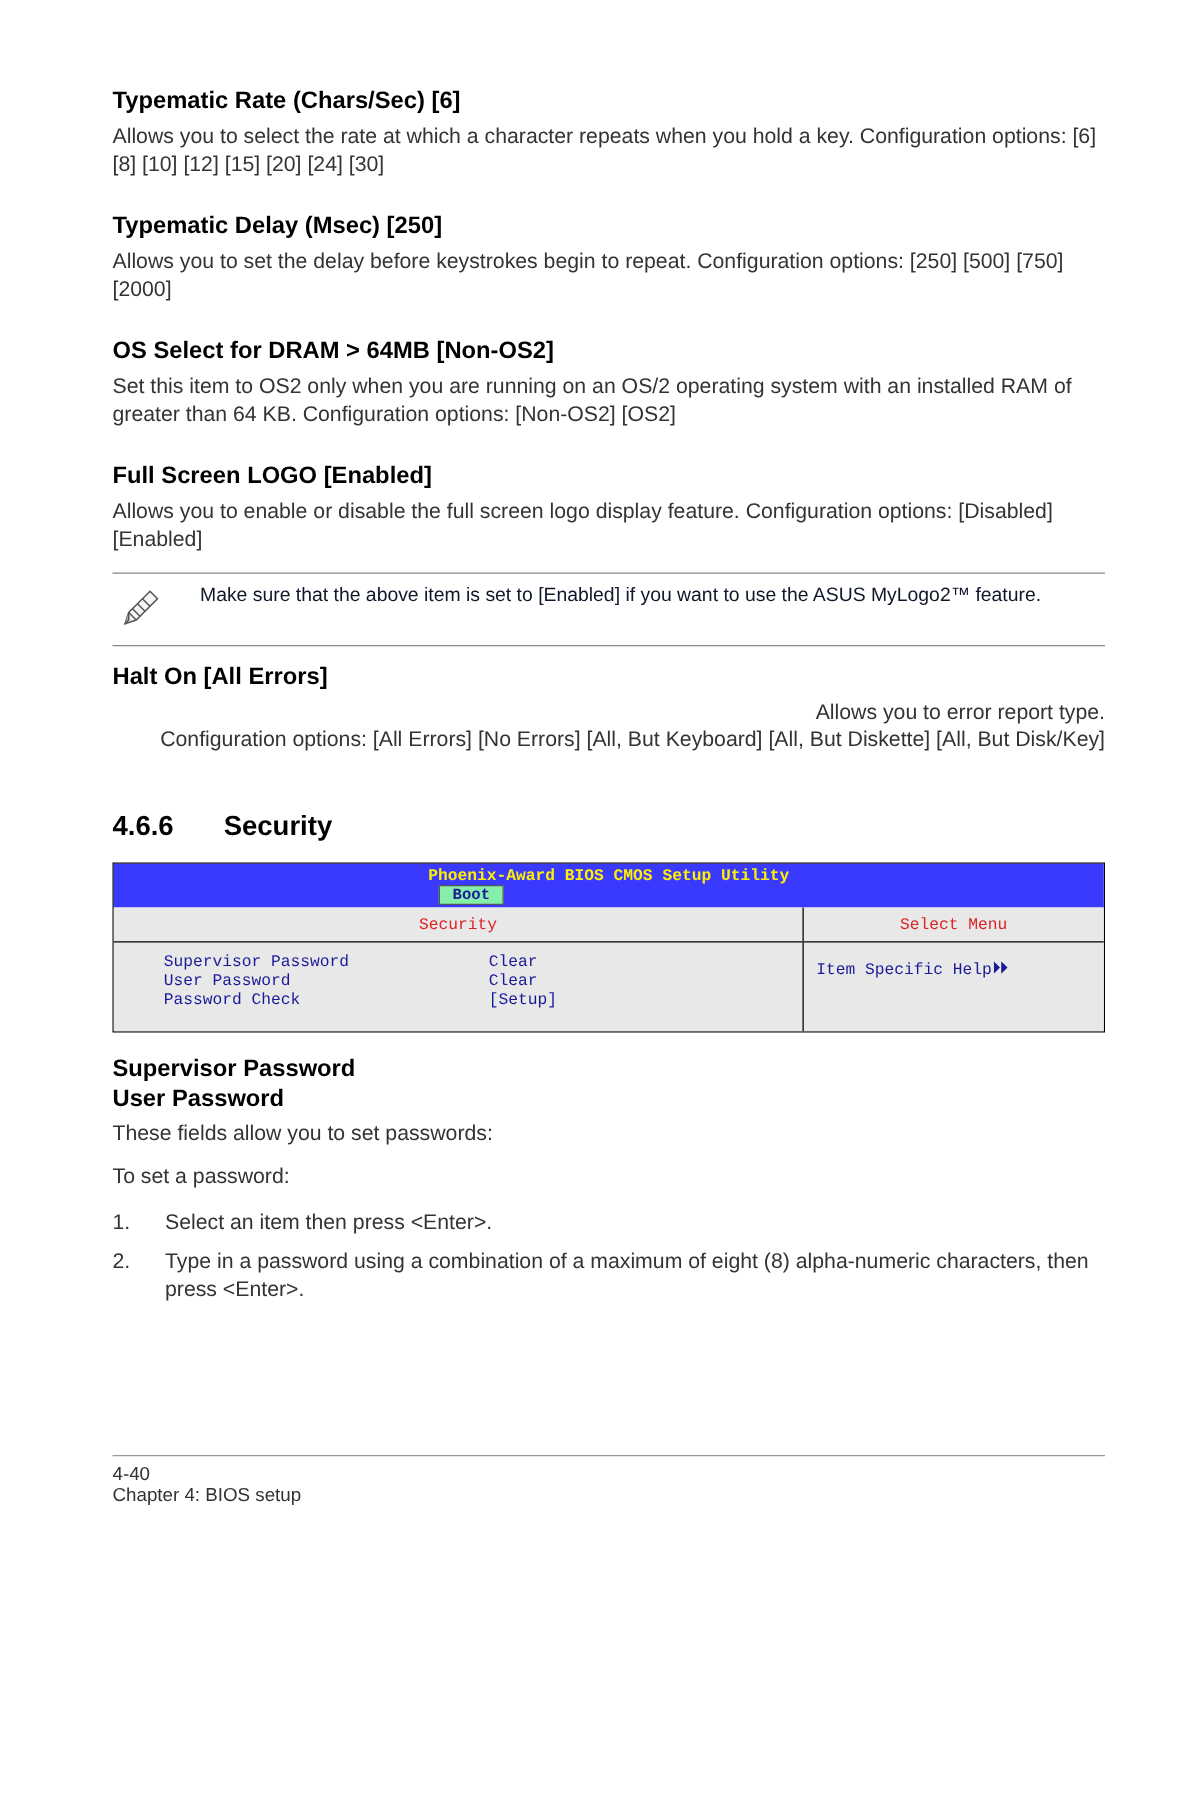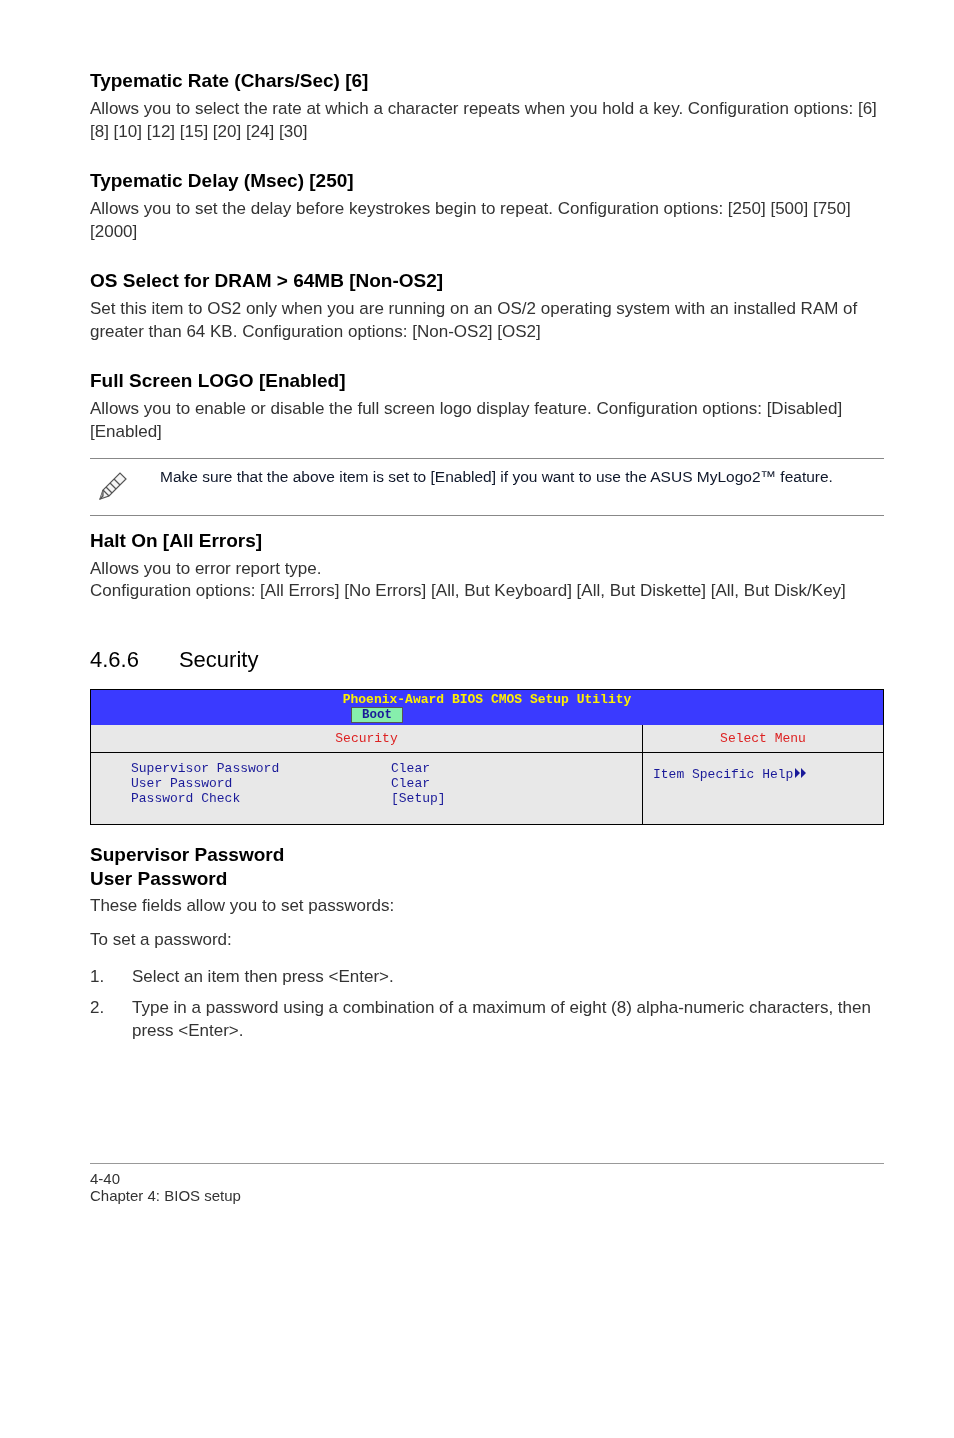--- a/index.html
+++ b/index.html
@@ -40,21 +40,21 @@
   }
   .note-text {
     font-size: 15.5px;
     line-height: 1.35;
     color: #0f172a;
   }
   .numbered-heading {
     display: flex;
     gap: 40px;
     font-size: 22px;
-    font-weight: normal;
+    font-weight: bold;
     margin-top: 44px;
     margin-bottom: 16px;
   }
   
   .bios-container {
     border: 1px solid #000;
     margin-top: 8px;
     font-family: "Courier New", monospace;
     font-size: 13px;
   }
@@ -172,21 +172,21 @@
         <path d="M10 18 L16 24"></path>
         <path d="M14 14 L20 20"></path>
         <path d="M18 10 L24 16"></path>
       </g>
     </svg>
   </span>
   <div class="note-text">Make sure that the above item is set to [Enabled] if you want to use the ASUS MyLogo2™ feature.</div>
 </div>
 
 <div class="section-heading" style="margin-top:14px;">Halt On [All Errors]</div>
-<div class="body-text" style="white-space:pre-line;">Allows you to error report type.
+<div class="body-text" style="white-space:pre-line;text-align:right;">Allows you to error report type.
 Configuration options: [All Errors] [No Errors] [All, But Keyboard] [All, But Diskette] [All, But Disk/Key]</div>
 
 <div class="numbered-heading">
   <span>4.6.6</span>
   <span>Security</span>
 </div>
 
 <div class="bios-container">
   <div class="bios-title">Phoenix-Award BIOS CMOS Setup Utility</div>
   <div class="bios-tabs">

